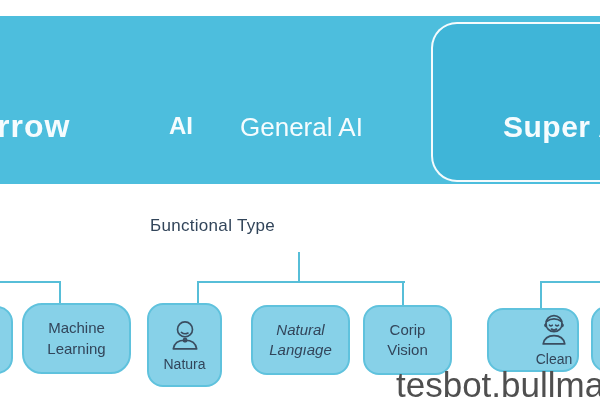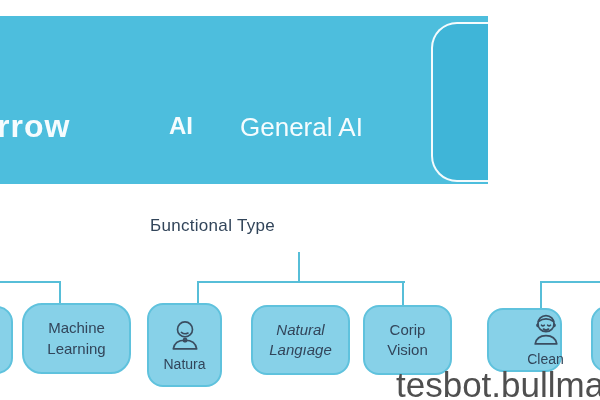--- a/index.html
+++ b/index.html
@@ -3,21 +3,21 @@
 <meta charset="utf-8">
 <style>
   html,body{margin:0;padding:0;}
   body{
     width:600px;height:400px;position:relative;overflow:hidden;
     background:#ffffff;
     font-family:"Liberation Sans", sans-serif;
   }
   
   .banner{
-    position:absolute;left:0;top:16px;width:488px;height:168px;
+    position:absolute;left:0;top:16px;width:600px;height:168px;
     background:var(--banner_bg);overflow:hidden;
   }
   .banner-label{position:absolute;color:var(--banner_text);white-space:nowrap;}
   .lbl-narrow{left:-3px;top:92px;font-size:32px;font-weight:700;letter-spacing:1px;}
   .lbl-ai{left:121px;top:96px;font-size:24px;font-weight:700;margin-left:48px;}
   .lbl-general{left:240px;top:96px;font-size:26px;font-weight:400;}
   .super-card{
     position:absolute;left:431px;top:6px;width:200px;height:156px;
     background:var(--card_bg);
     border:2px solid rgba(255,255,255,.95);
@@ -49,21 +49,21 @@
     display:flex;flex-direction:column;align-items:center;justify-content:center;
     color:var(--text_dark);
     font-size:15px;font-weight:500;line-height:1.35;
     text-align:center;white-space:pre-line;
   }
   .n-partial-left{left:-50px;top:306px;width:63px;height:68px;}
   .n-ml{left:22px;top:303px;width:109px;height:71px;border-radius:20px;}
   .n-natura{left:147px;top:303px;width:75px;height:84px;padding-top:2px;}
   .n-nl{left:251px;top:305px;width:99px;height:70px;font-style:italic;}
   .n-cv{left:363px;top:305px;width:89px;height:70px;}
-  .n-clean{left:487px;top:308px;width:75px;height:64px;padding-left:42px;}
+  .n-clean{left:487px;top:308px;width:92px;height:64px;padding-left:42px;}
   .n-partial-right{left:591px;top:306px;width:70px;height:66px;}
   .node .icon{line-height:0;margin-bottom:1px;}
   .node .icon svg{stroke:#3a4d60;fill:none;stroke-width:1.1;stroke-linecap:round;stroke-linejoin:round;}
   .n-natura .node-label,.n-clean .node-label{font-size:14px;}
   
   .watermark{
     position:absolute;left:396px;top:365px;z-index:10;
     font-size:35px;font-weight:400;color:var(--watermark);
     white-space:nowrap;letter-spacing:0;
   }

